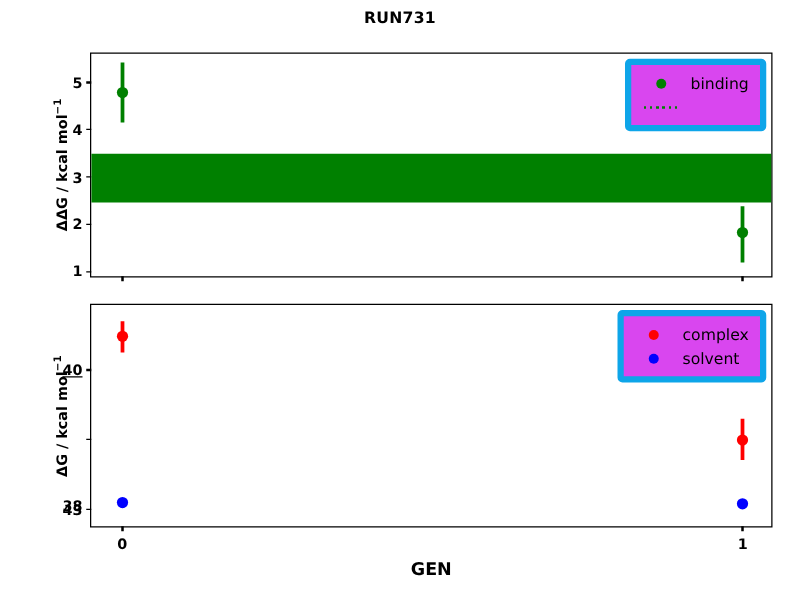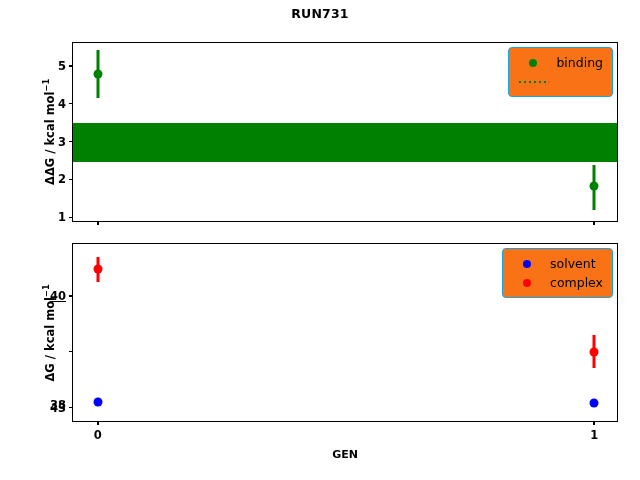--- a/index.html
+++ b/index.html
@@ -121,21 +121,21 @@
     margin-left: -58px;
     text-align: center;
   }
   .xlabel {
     position: absolute;
     left: 0;
     top: 100%;
     margin-top: 27px;
     width: 100%;
     text-align: center;
-    font-size: 11px;
+    font-size: 14px;
     font-weight: bold;
     color: #000000;
   }
   
   .errbar {
     position: absolute;
     width: 3px;
     transform: translateX(-50%);
   }
   .marker {
@@ -145,22 +145,22 @@
     border-radius: 50%;
     transform: translate(-50%, -50%);
   }
   .band {
     position: absolute;
   }
   
   .legend {
     position: absolute;
     box-sizing: border-box;
-    background: #f97316;
-    border: 1px solid #0ea5e9;
+    background: #d946ef;
+    border: 5px solid #0ea5e9;
     border-radius: 4px;
     padding: 5px 9px 5px 7px;
   }
   .legend-row {
     display: flex;
     align-items: center;
     height: 19px;
   }
   .legend-key {
     width: 34px;
@@ -271,26 +271,26 @@
         <div class="marker" style="left: 24.8182px; top: 25.1719px; background: rgb(255, 0, 0);"></div>
         <div class="errbar" style="left: 521.182px; top: 91.4578px; height: 32.1641px; background: rgb(255, 0, 0);"></div>
         <div class="marker" style="left: 521.182px; top: 108.239px; background: rgb(255, 0, 0);"></div>
       </div>
 
     <div class="xlabel">GEN</div>
 
     <div class="legend" id="legend-bottom" style="right:4px; top:4px;">
       <div class="legend-row">
         <span class="legend-key">
+          <span class="legend-dot" style="background:#ff0000"></span>
+        </span>
+        <span class="legend-text">complex</span>
+      </div>
+      <div class="legend-row">
+        <span class="legend-key">
           <span class="legend-dot" style="background:#0000ff"></span>
         </span>
         <span class="legend-text">solvent</span>
       </div>
-      <div class="legend-row">
-        <span class="legend-key">
-          <span class="legend-dot" style="background:#ff0000"></span>
-        </span>
-        <span class="legend-text">complex</span>
-      </div>
     </div>
   </div>
 
 </div>
 
 </body></html>

